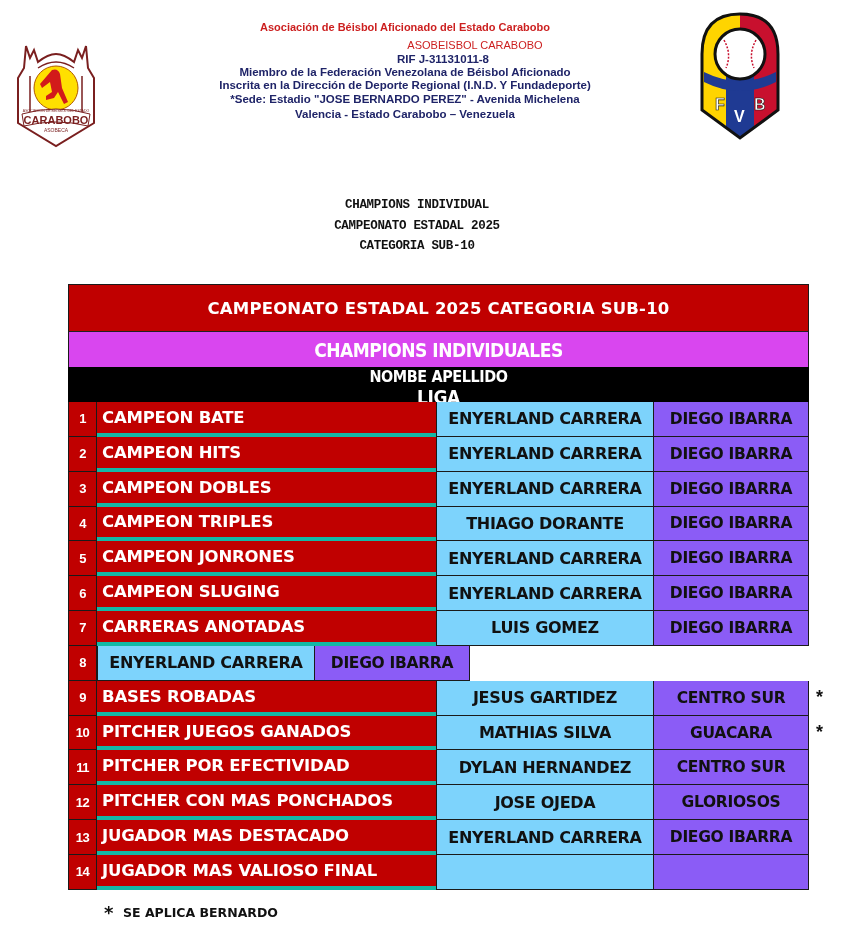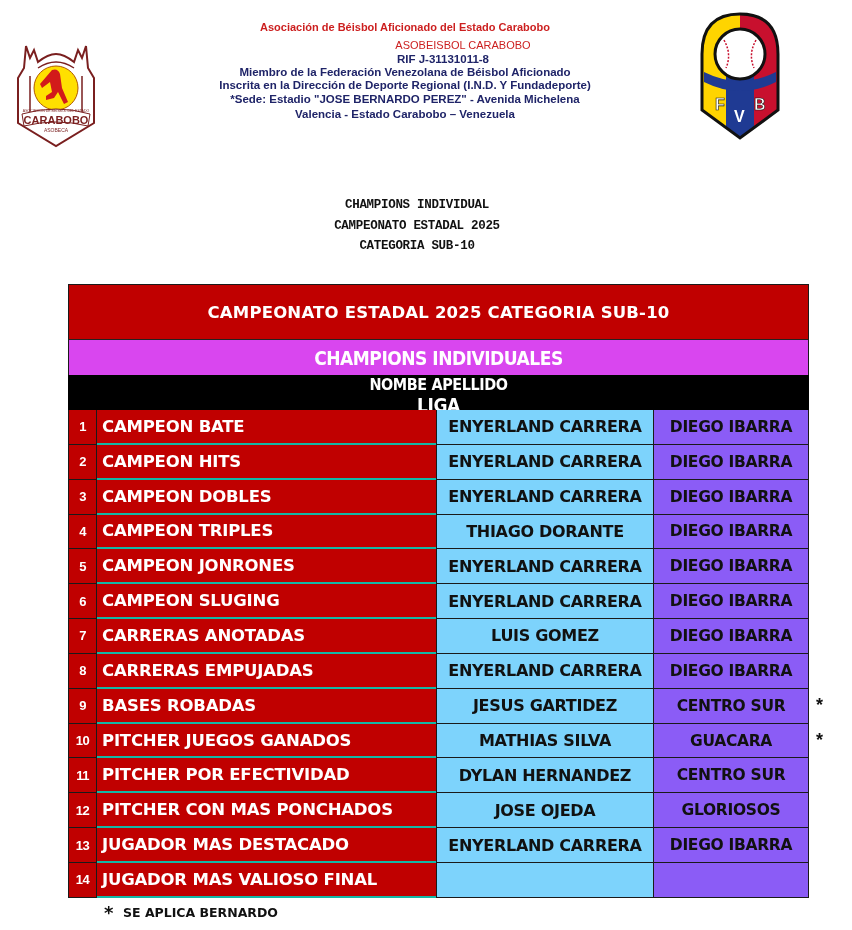--- a/index.html
+++ b/index.html
@@ -3,44 +3,44 @@
 <meta charset="utf-8">
 <style>
   html, body { margin:0; padding:0; background:#ffffff; }
   body { width:852px; height:930px; position:relative; overflow:hidden; font-family:"Liberation Sans", sans-serif; }
 
   
   .logo-left { position:absolute; left:12px; top:28px; width:88px; height:120px; }
   .logo-right { position:absolute; left:690px; top:10px; width:100px; height:132px; }
   .lh { position:absolute; left:110px; width:590px; text-align:center; font-weight:bold; line-height:1; }
   .lh-title { top:22px; font-size:11px; color:#cc1f1f; }
-  .lh-sub { top:40px; font-size:11px; font-weight:normal; color:#cc1f1f; left:168px; }
+  .lh-sub { top:40px; font-size:11px; font-weight:normal; color:#cc1f1f; left:180px; }
   .lh-line { font-size:11.5px; color:#1f2468; }
   .lh-rif { top:54px; left:148px; }
   .lh-l1 { top:67px; }
   .lh-l2 { top:80px; }
   .lh-l3 { top:94px; }
   .lh-l4 { top:109px; }
 
   
   .doc-titles { position:absolute; left:72px; width:690px; top:195px; text-align:center; font-family:Liberation Mono, monospace; font-weight:bold; font-size:12.5px; color:#111; line-height:20.5px; letter-spacing:-0.3px; }
 
   
   .tbl { position:absolute; left:68px; top:284px; width:741px; }
   .row { position:relative; display:flex; box-sizing:border-box; }
-  .title-row { height:56px; background:#c00000; border:1px solid #1a1a1a; border-bottom:1px solid #222; align-items:center; justify-content:center; color:#fff; font-weight:bold; font-size:16.5px; letter-spacing:0.2px; font-family:"DejaVu Sans", sans-serif; }
+  .title-row { height:48px; background:#c00000; border:1px solid #1a1a1a; border-bottom:1px solid #222; align-items:center; justify-content:center; color:#fff; font-weight:bold; font-size:16.5px; letter-spacing:0.2px; font-family:"DejaVu Sans", sans-serif; }
   .sub-row { height:35px; background:#d946ef; border-left:1px solid #1a1a1a; border-right:1px solid #1a1a1a; align-items:center; justify-content:center; color:#fff; font-weight:bold; font-size:19px; font-family:"DejaVu Sans Condensed","DejaVu Sans", sans-serif; letter-spacing:-0.5px; }
   .head-row { height:35px; background:#000; color:#fff; font-weight:bold; align-items:center;flex-direction:column; }
   .head-row .h-blank { width:368px; }
   .head-row .h-name { width:217px; text-align:center; font-size:16px; font-family:"DejaVu Sans Condensed","DejaVu Sans", sans-serif; letter-spacing:-0.4px; }
   .head-row .h-liga { width:156px; text-align:center; font-size:19px; font-family:"DejaVu Sans Condensed","DejaVu Sans", sans-serif; letter-spacing:-0.4px; }
 
   .data-row { height:34.85px; }
   .c-num { width:29px; background:#c00000; color:#fff; font-weight:bold; font-size:13px; display:flex; align-items:center; justify-content:center; border-left:1px solid #1a1a1a; border-bottom:1px solid #1a1a1a; border-right:1px solid #1a1a1a; box-sizing:border-box; letter-spacing:-0.5px; }
-  .c-cat { width:339px; background:#c00000; color:#fff; font-weight:bold; font-size:16.5px; display:flex; align-items:center; padding-left:5px; box-sizing:border-box; border-bottom:2px solid #14b8a6; font-family:"DejaVu Sans", sans-serif; letter-spacing:-0.2px; }
+  .c-cat { width:339px; background:#c00000; color:#fff; font-weight:bold; font-size:16.5px; display:flex; align-items:center; padding-left:5px; box-sizing:border-box; border-bottom:4px solid #14b8a6; font-family:"DejaVu Sans", sans-serif; letter-spacing:-0.2px; }
   .c-name { width:217px; background:#7dd3fc; color:#111; font-weight:bold; font-size:16px; display:flex; align-items:center; justify-content:center; box-sizing:border-box; border-left:1px solid #1a1a1a; border-bottom:1px solid #1a1a1a; font-family:"DejaVu Sans", sans-serif; letter-spacing:-0.3px; }
   .c-liga { width:156px; background:#8b5cf6; color:#111; font-weight:bold; font-size:15.5px; display:flex; align-items:center; justify-content:center; box-sizing:border-box; border-left:1px solid #1a1a1a; border-right:1px solid #1a1a1a; border-bottom:1px solid #1a1a1a; font-family:"DejaVu Sans", sans-serif; letter-spacing:-0.3px; }
   .mark { position:absolute; left:748px; top:6px; font-weight:bold; font-size:18px; color:#111; }
 
   .footnote { position:absolute; left:104px; top:902px; font-weight:bold; color:#111; font-family:"DejaVu Sans", sans-serif; }
   .footnote .star { font-size:18px; vertical-align:top; }
   .footnote .fn-text { font-size:12.5px; margin-left:4px; }
 </style>
 </head>
 <body>
@@ -147,21 +147,20 @@
       </div>
       <div class="row data-row">
         <div class="c-num">7</div>
         <div class="c-cat">CARRERAS ANOTADAS</div>
         <div class="c-name">LUIS GOMEZ</div>
         <div class="c-liga">DIEGO IBARRA</div>
         <div class="mark"></div>
       </div>
       <div class="row data-row">
         <div class="c-num">8</div>
-        <div class="c-cat">CARRERAS EMPUJADAS</div>
         <div class="c-name">ENYERLAND CARRERA</div>
         <div class="c-liga">DIEGO IBARRA</div>
         <div class="mark"></div>
       </div>
       <div class="row data-row">
         <div class="c-num">9</div>
         <div class="c-cat">BASES ROBADAS</div>
         <div class="c-name">JESUS GARTIDEZ</div>
         <div class="c-liga">CENTRO SUR</div>
         <div class="mark">*</div>

